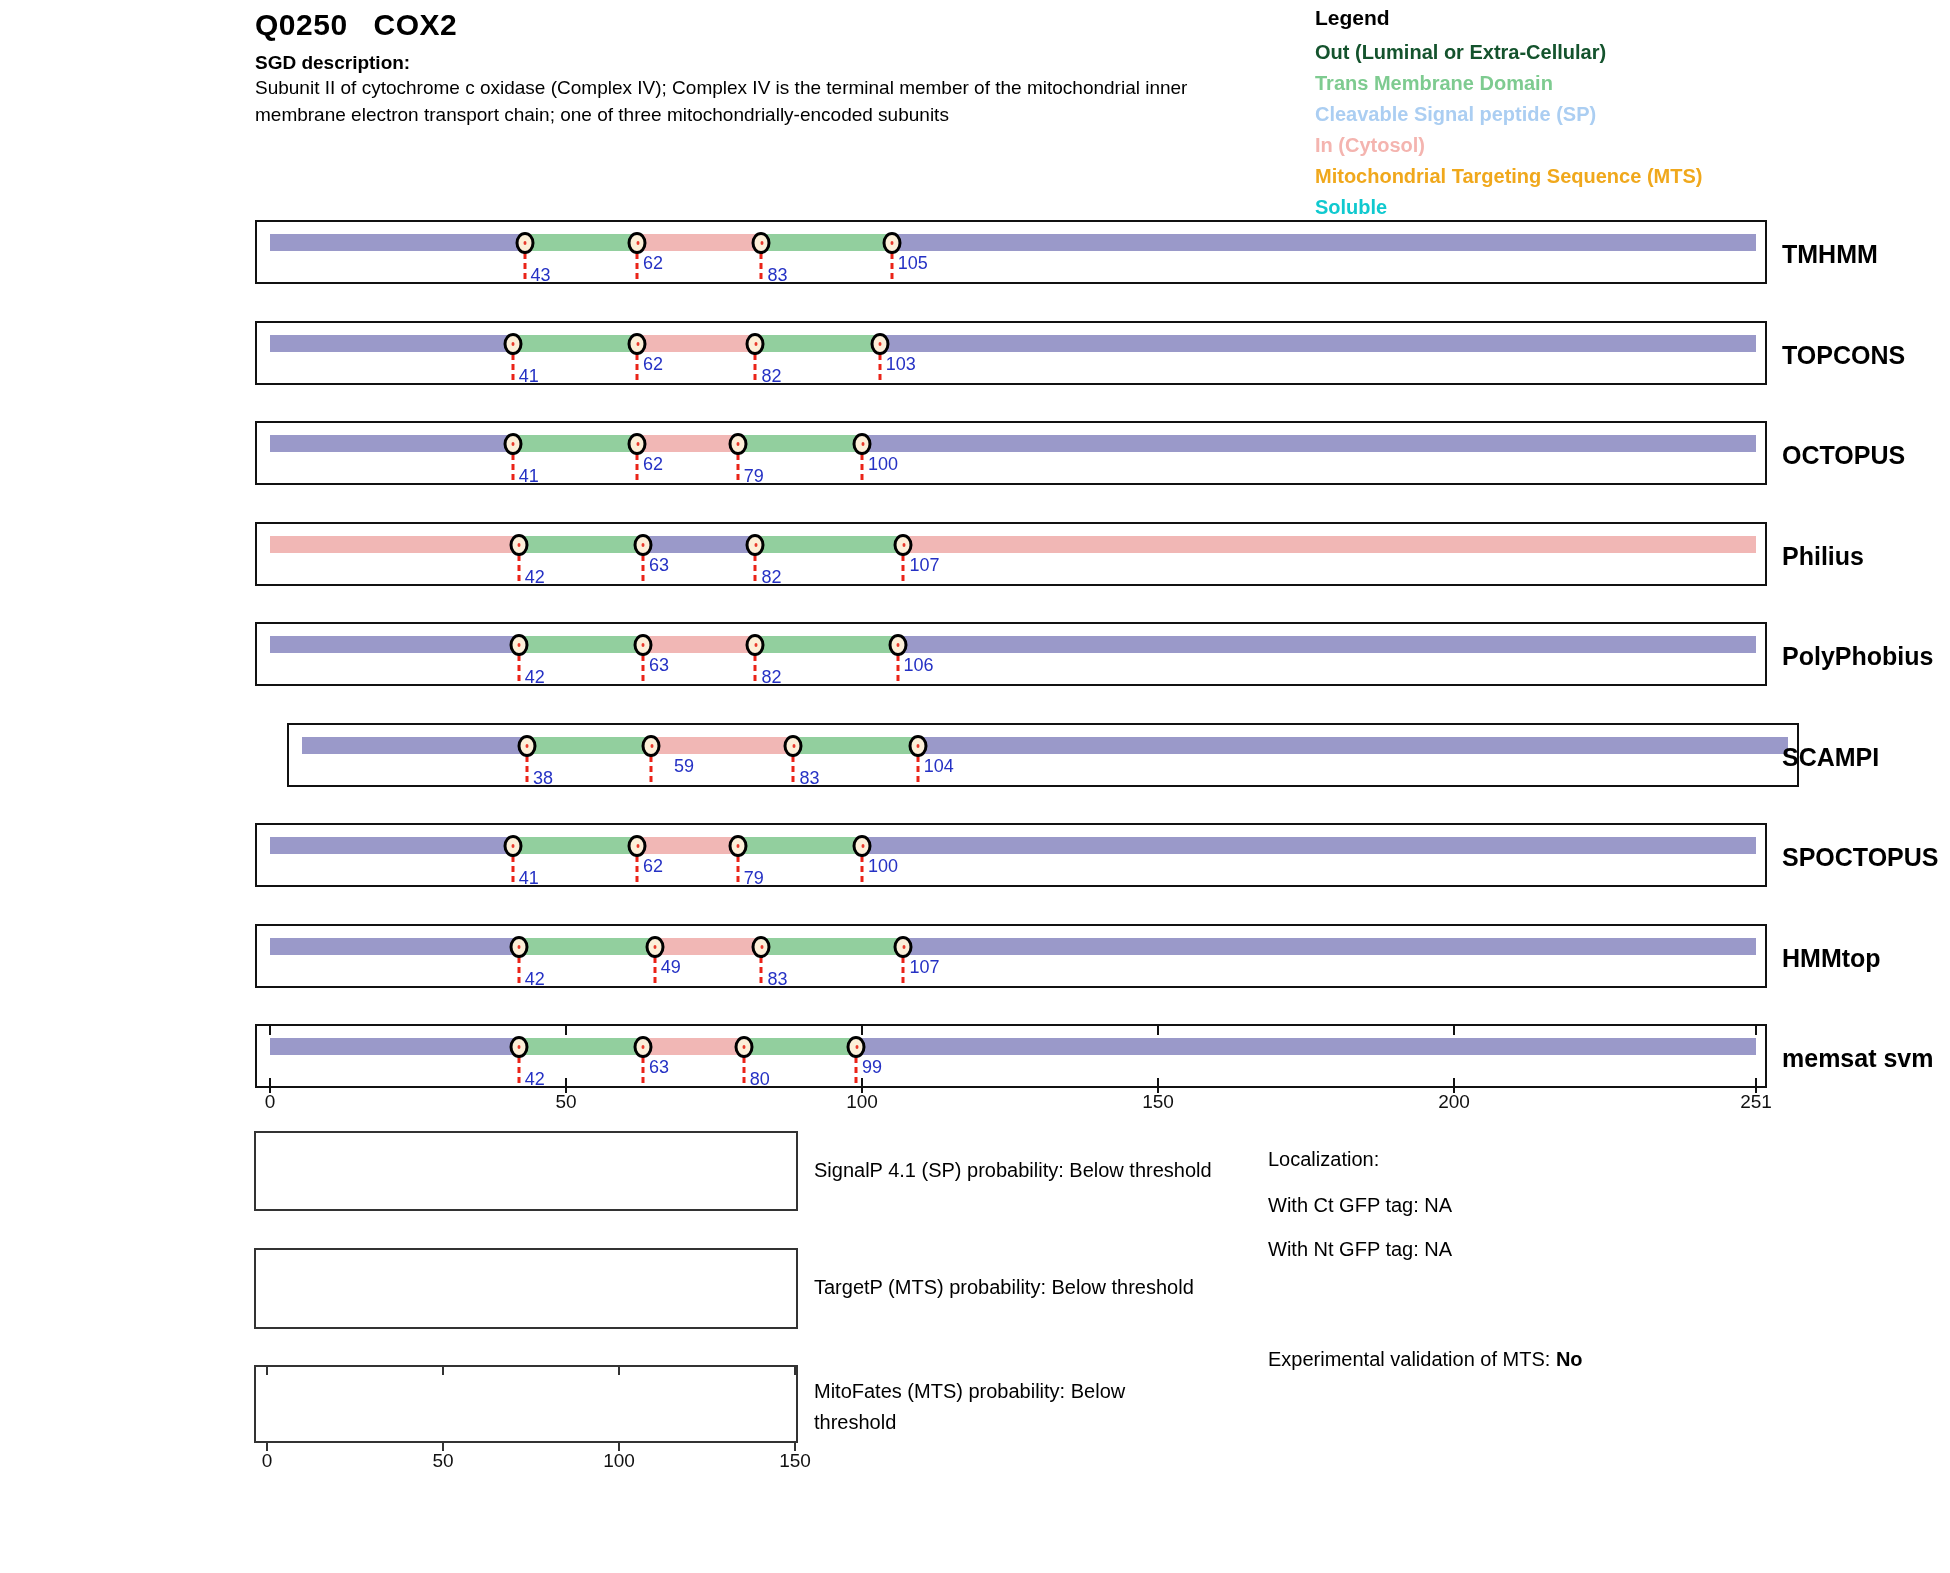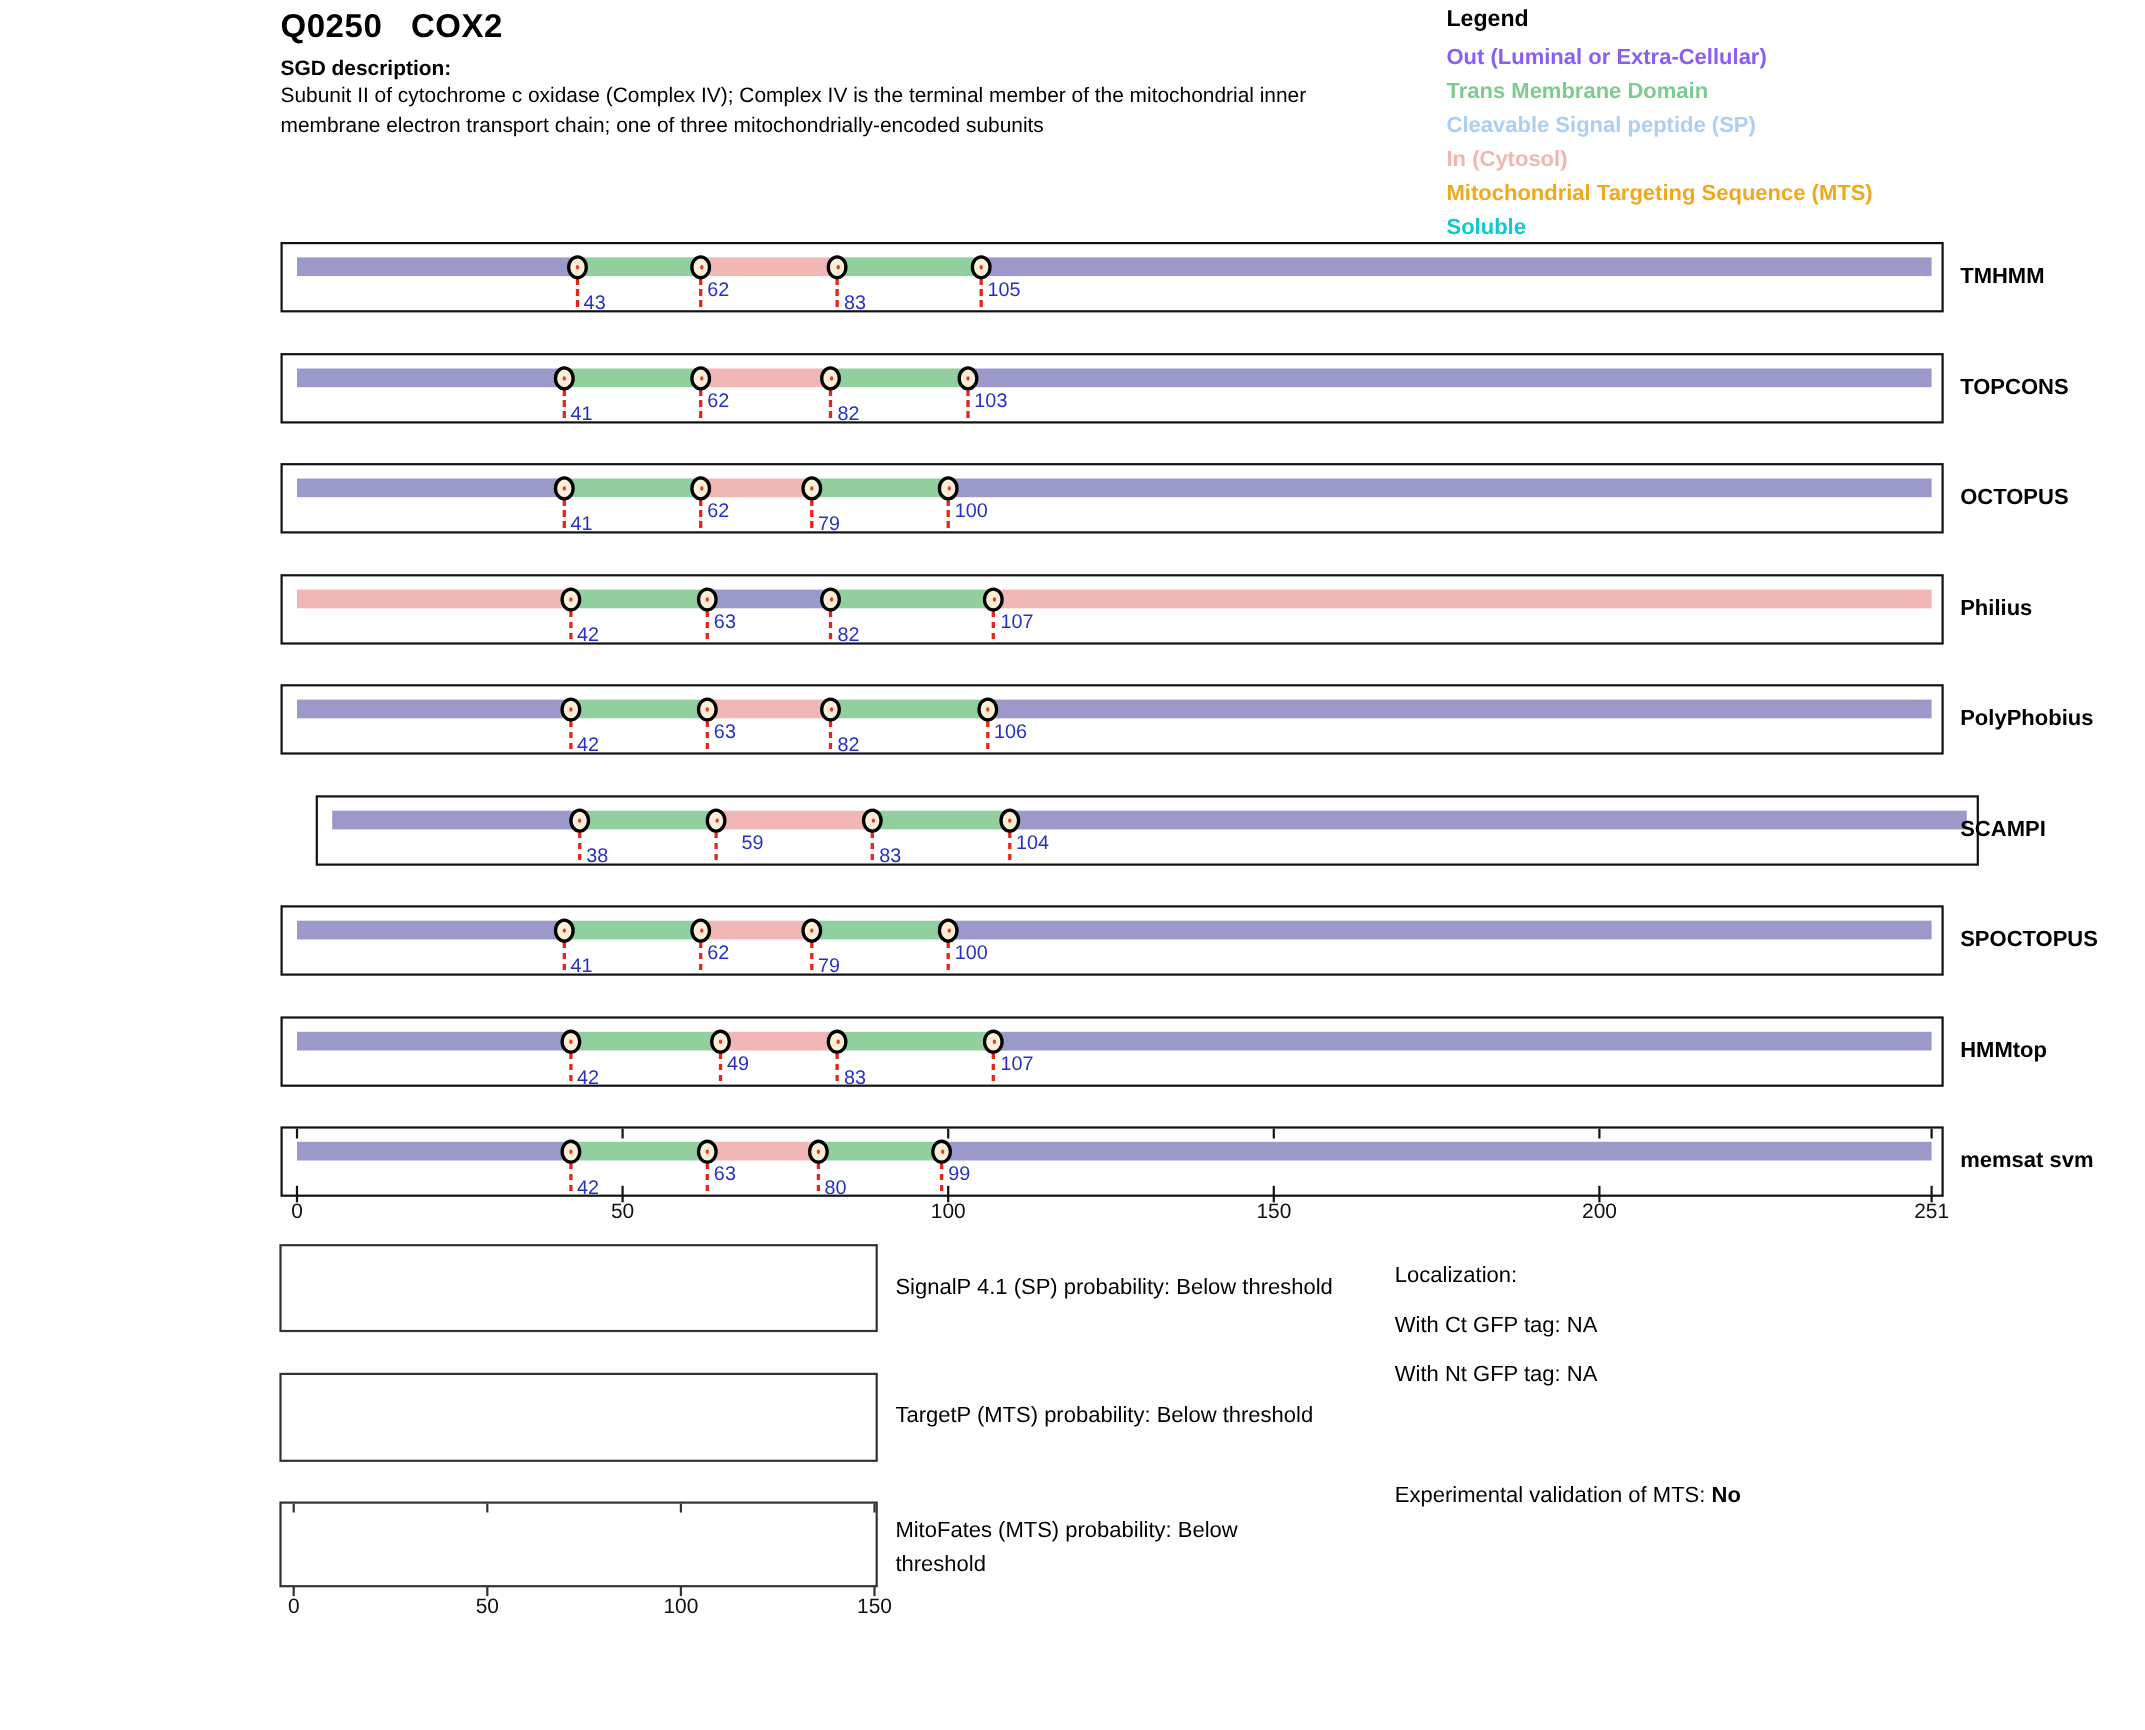--- a/index.html
+++ b/index.html
@@ -26,21 +26,21 @@
   .marker i{position:absolute;left:50%;top:50%;width:3px;height:4px;margin:-2px 0 0 -1px;
             background:#e8392b;border-radius:50%;display:block;}
   .dash{position:absolute;top:21px;bottom:2px;width:3px;transform:translateX(-50%);
         background:repeating-linear-gradient(180deg,#ea2318 0 6px,rgba(0,0,0,0) 6px 10px);}
   .bnum{position:absolute;font-size:18px;color:#2531c4;}
   .bnum.high{top:31px;}
   .bnum.low{top:43px;}
   .etick{position:absolute;width:2px;background:#111;transform:translateX(-50%);}
   .etick.t{top:0;height:9px;}
   .etick.b{bottom:-7px;height:15px;}
-  .track-name{position:absolute;left:1782px;font-size:20px;font-weight:bold;white-space:nowrap;}
+  .track-name{position:absolute;left:1782px;font-size:25px;font-weight:bold;white-space:nowrap;}
 
   .main-axis-label{position:absolute;top:1091px;font-size:19px;color:#111;transform:translateX(-50%);}
 
   
   .prob-box{position:absolute;left:254px;width:544px;border:2px solid #333;background:#fff;box-sizing:border-box;}
   #signalp-box{top:1131px;height:80px;}
   #targetp-box{top:1248px;height:81px;}
   #mitofates-box{top:1365px;height:78px;}
   .ptick{position:absolute;width:2px;background:#333;transform:translateX(-50%);}
   .ptick.t{top:0;height:8px;}
@@ -65,21 +65,21 @@
 
 <div class="page">
 
   <div class="title"><span>Q0250</span><span class="gene">COX2</span></div>
   <div class="sgd">SGD description:</div>
   <div class="desc">Subunit II of cytochrome c oxidase (Complex IV); Complex IV is the terminal member of the mitochondrial inner membrane electron transport chain; one of three mitochondrially-encoded subunits</div>
 
   <div class="legend">
     <div class="legend-title">Legend</div>
     <div id="legend-items">
-        <div class="legend-item" style="color: #8b5cf6;">Out (Luminal or Extra-Cellular)</div>
+        <div class="legend-item" style="color: #14532d;">Out (Luminal or Extra-Cellular)</div>
         <div class="legend-item" style="color: rgb(126, 203, 144);">Trans Membrane Domain</div>
         <div class="legend-item" style="color: rgb(171, 206, 242);">Cleavable Signal peptide (SP)</div>
         <div class="legend-item" style="color: rgb(244, 180, 175);">In (Cytosol)</div>
         <div class="legend-item" style="color: rgb(240, 168, 28);">Mitochondrial Targeting Sequence (MTS)</div>
         <div class="legend-item" style="color: rgb(16, 201, 207);">Soluble</div>
       </div>
   </div>
 
   <div id="tracks">
       <div class="track" style="top: 220px;">

